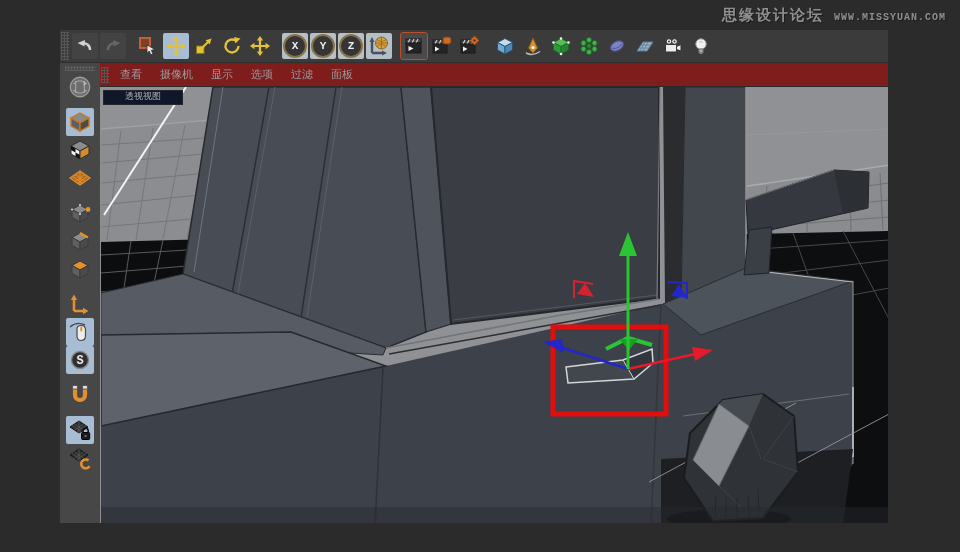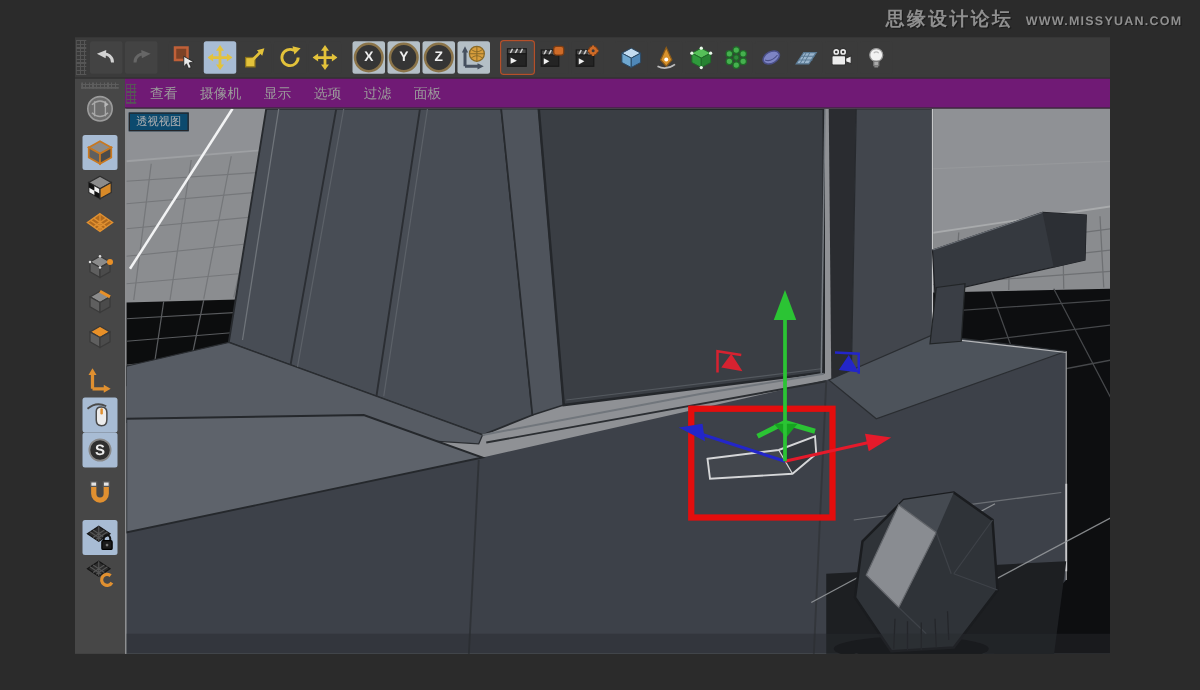--- a/index.html
+++ b/index.html
@@ -1,17 +1,17 @@
 <!DOCTYPE html>
 <html><head>
 <meta charset="utf-8">
 <style>
   html,body{margin:0;padding:0;background:#2b2b2b;}
   .stage{position:relative;width:960px;height:552px;background:#2b2b2b;overflow:hidden;
-         font-family:Liberation Sans, sans-serif;}
+         font-family:Liberation Mono, monospace;}
   
   .watermark{position:absolute;top:6px;right:14px;display:flex;align-items:baseline;gap:10px;
              color:#8f8f8f;font-weight:bold;z-index:5;}
   .wm-name{font-size:15px;letter-spacing:2px;text-shadow:1px 1px 0 #1c1c1c;}
   .wm-url{font-size:10px;letter-spacing:1px;text-shadow:1px 1px 0 #1c1c1c;}
   
   .app{position:absolute;left:60px;top:30px;width:828px;height:493px;background:#3c3c3c;
        display:flex;flex-direction:column;}
   
   .toolbar{height:32px;display:flex;align-items:center;background:#3b3b3b;border-bottom:1px solid #2e2e2e;}
@@ -31,27 +31,27 @@
   .main{flex:1;display:flex;min-height:0;}
   .sidebar{width:40px;background:#474747;display:flex;flex-direction:column;align-items:center;flex:0 0 auto;}
   .grip-h{width:30px;height:5px;margin:3px 0 2px 0;
           background:repeating-linear-gradient(90deg,#5d5d5d 0 1px,transparent 1px 3px),
                      repeating-linear-gradient(0deg,#5d5d5d 0 1px,transparent 1px 3px);}
   .sbtn{width:28px;height:28px;border-radius:2px;display:flex;align-items:center;justify-content:center;flex:0 0 auto;}
   .sbtn.active{background:#a8bcd4;}
   .sgap{height:7px;flex:0 0 auto;}
   .content{flex:1;display:flex;flex-direction:column;min-width:0;}
   
-  .menubar{height:23px;background:#701a75;display:flex;align-items:center;border-bottom:1px solid #2a2a2a;}
+  .menubar{height:23px;background:#7f1d1d;display:flex;align-items:center;border-bottom:1px solid #2a2a2a;}
   .menubar .grip-v{height:16px;}
   .menu-item{color:#9b9b9b;font-size:11px;padding:0 9px;white-space:nowrap;}
   
   .viewport{flex:1;position:relative;background:#8f9195;border-left:1px solid #8e8f91;overflow:hidden;}
-  .vp-label{position:absolute;left:2px;top:3px;background:#0c4a6e;border:1px solid #24262a;
-            color:#b0b0b2;font-size:9px;padding:1px 5px;line-height:11px;}
+  .vp-label{position:absolute;left:2px;top:3px;background:#0f172a;border:1px solid #24262a;
+            color:#b0b0b2;font-size:9px;padding:1px 21px;line-height:11px;}
   svg{display:block;}
 </style>
 </head>
 <body>
 
 <div class="stage">
 
   <div class="watermark">
     <span class="wm-name">思缘设计论坛</span>
     <span class="wm-url">WWW.MISSYUAN.COM</span>

